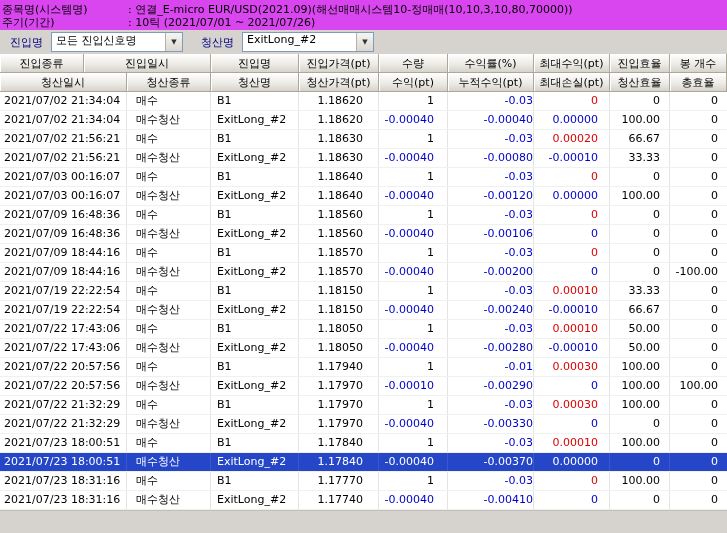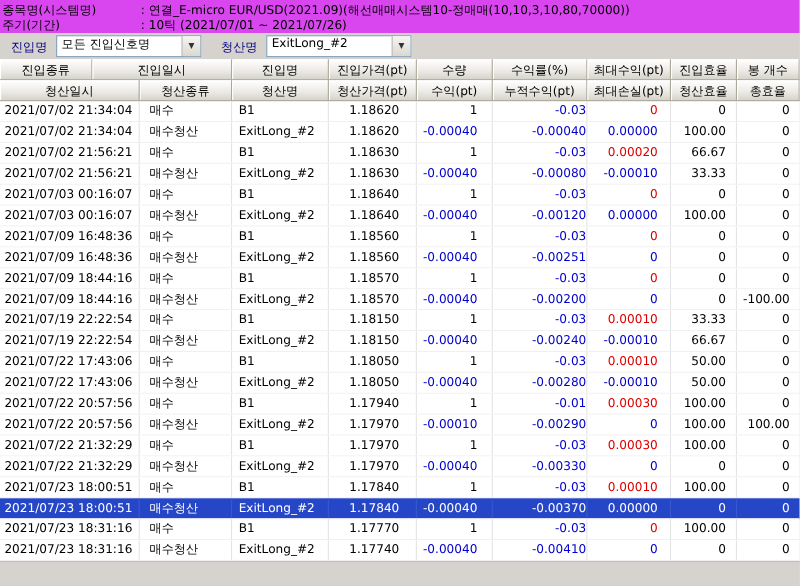--- a/index.html
+++ b/index.html
@@ -205,21 +205,21 @@
           <div class="td c6" style="color: rgb(221, 0, 0);">0</div>
           <div class="td c7">0</div>
           <div class="td c8">0</div>
         </div>
         <div class="tr">
           <div class="td c0">2021/07/09 16:48:36</div>
           <div class="td c1">매수청산</div>
           <div class="td c2">ExitLong_#2</div>
           <div class="td c3">1.18560</div>
           <div class="td c4" style="color: rgb(0, 0, 204);">-0.00040</div>
-          <div class="td c5" style="color: rgb(0, 0, 204);">-0.00251</div>
+          <div class="td c5" style="color: rgb(0, 0, 204);">-0.00106</div>
           <div class="td c6" style="color: rgb(0, 0, 204);">0</div>
           <div class="td c7">0</div>
           <div class="td c8">0</div>
         </div>
         <div class="tr">
           <div class="td c0">2021/07/09 18:44:16</div>
           <div class="td c1">매수</div>
           <div class="td c2">B1</div>
           <div class="td c3">1.18570</div>
           <div class="td c4">1</div>

